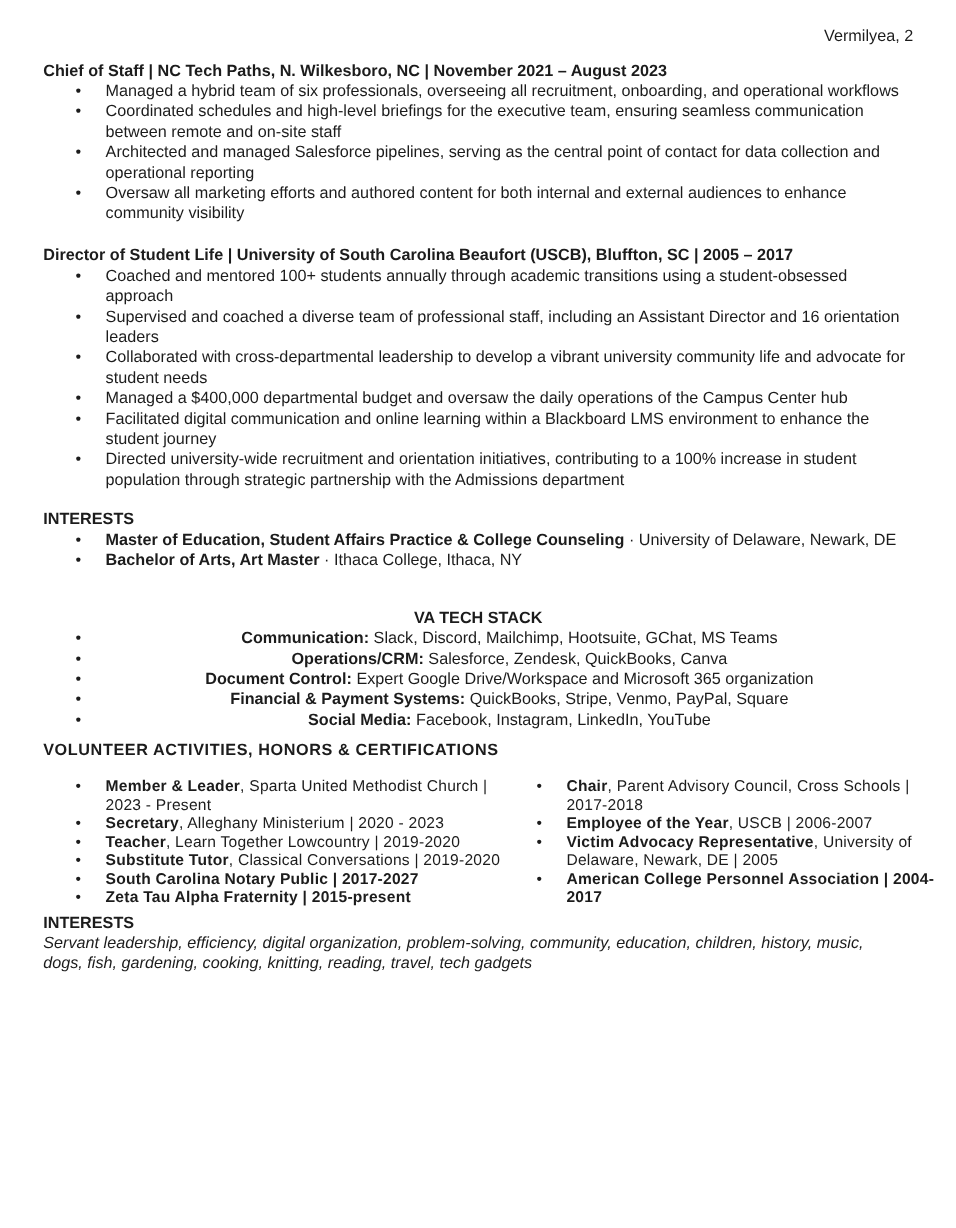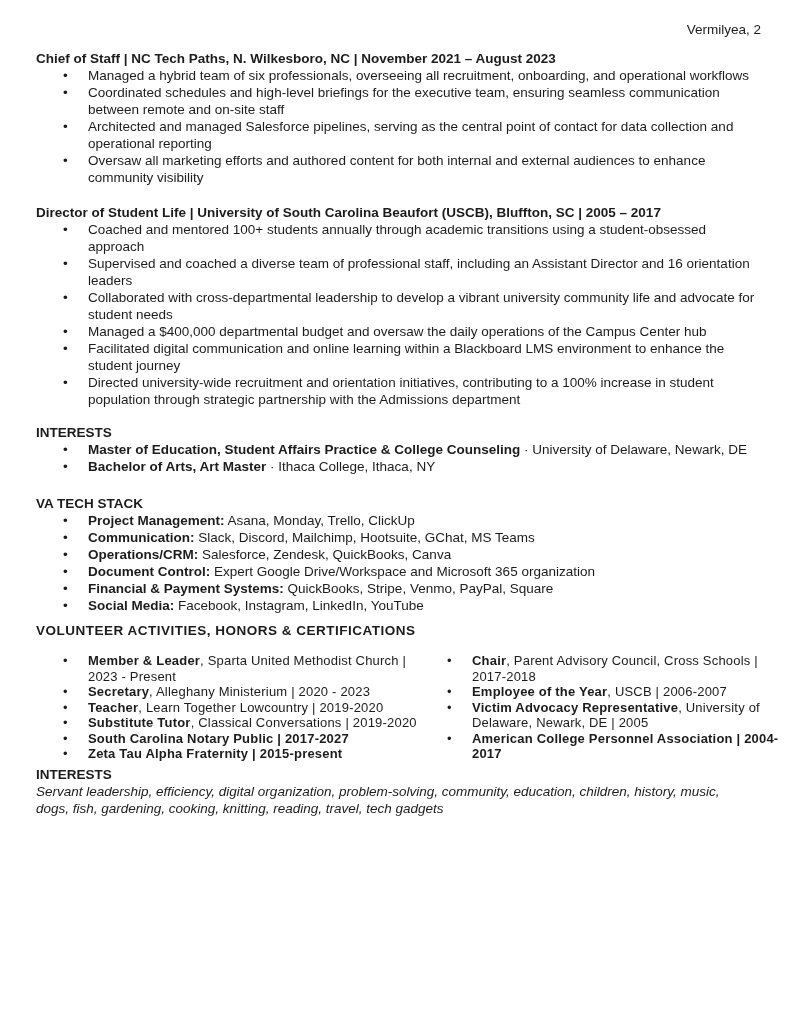--- a/index.html
+++ b/index.html
@@ -12,21 +12,21 @@
   }
   .hdr{text-align:right;line-height:16px;margin-bottom:12px;}
   .bold{font-weight:700;}
   .job-title,.sec-title{font-weight:700;}
   ul{list-style:none;margin:0;padding:0;}
   li{position:relative;padding-left:52px;}
   .blt{position:absolute;left:27px;top:0;}
   .blt::before{content:"\2022";}
   .job2{margin-top:18px;}
   .sec-edu{margin-top:16px;}
-  .sec-tech{margin-top:20px;}
+  .sec-tech{margin-top:31px;text-align:center;}
   .sec-vol{margin-top:8px;}
   .sec-vol .sec-title{letter-spacing:.5px;}
   .vol-grid{
     display:grid;grid-template-columns:384px 1fr;width:751px;margin-top:14px;
     font-size:13px;line-height:15.5px;letter-spacing:.2px;
   }
   .sec-interests{margin-top:4px;}
   .interests-text{max-width:700px;font-style:italic;}
 </style>
 </head>
@@ -62,21 +62,20 @@
     <div class="sec-title">INTERESTS</div>
     <ul>
       <li><span class="blt"></span><span class="bold">Master of Education, Student Affairs Practice &amp; College Counseling</span><span> · University of Delaware, Newark, DE</span></li>
       <li><span class="blt"></span><span class="bold">Bachelor of Arts, Art Master</span><span> · Ithaca College, Ithaca, NY</span></li>
     </ul>
   </section>
 
   <section class="sec-tech">
     <div class="sec-title">VA TECH STACK</div>
     <ul>
-      <li><span class="blt"></span><span class="bold">Project Management:</span><span> Asana, Monday, Trello, ClickUp</span></li>
       <li><span class="blt"></span><span class="bold">Communication:</span><span> Slack, Discord, Mailchimp, Hootsuite, GChat, MS Teams</span></li>
       <li><span class="blt"></span><span class="bold">Operations/CRM:</span><span> Salesforce, Zendesk, QuickBooks, Canva</span></li>
       <li><span class="blt"></span><span class="bold">Document Control:</span><span> Expert Google Drive/Workspace and Microsoft 365 organization</span></li>
       <li><span class="blt"></span><span class="bold">Financial &amp; Payment Systems:</span><span> QuickBooks, Stripe, Venmo, PayPal, Square</span></li>
       <li><span class="blt"></span><span class="bold">Social Media:</span><span> Facebook, Instagram, LinkedIn, YouTube</span></li>
     </ul>
   </section>
 
   <section class="sec-vol">
     <div class="sec-title">VOLUNTEER ACTIVITIES, HONORS &amp; CERTIFICATIONS</div>

